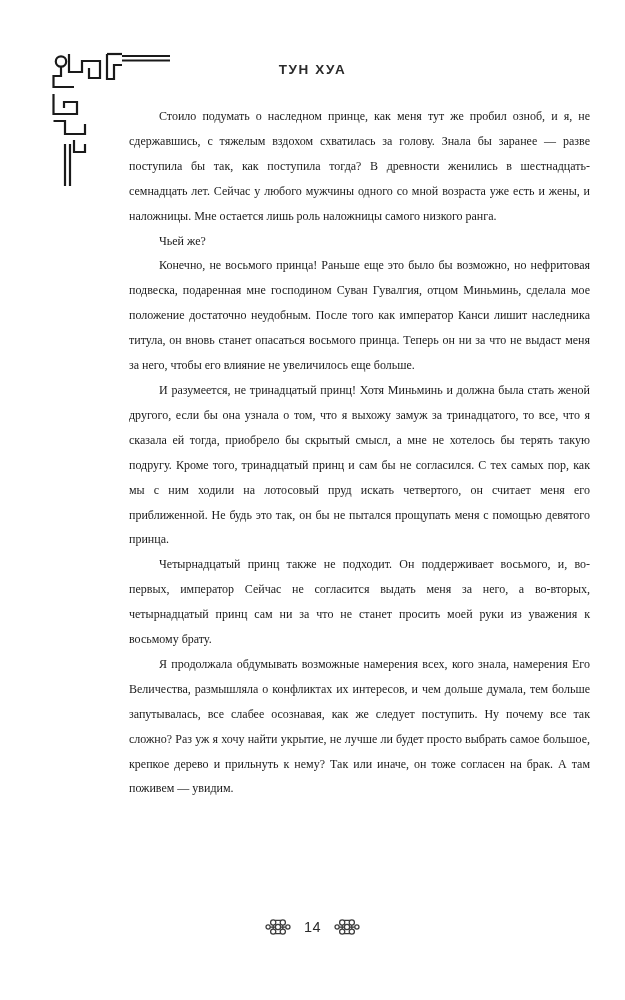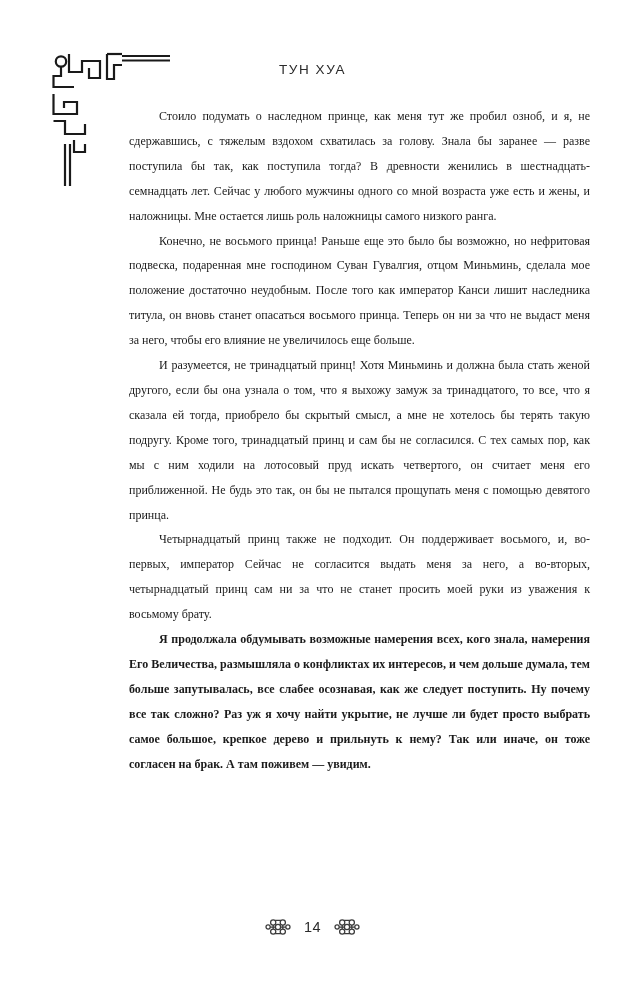--- a/index.html
+++ b/index.html
@@ -22,20 +22,21 @@
     position: absolute;
     top: 62px;
     left: 0;
     width: 625px;
     text-align: center;
     font-family: "Liberation Sans", "DejaVu Sans", sans-serif;
     font-size: 13.5px;
     letter-spacing: 1.6px;
     color: #2b2b2b;
     text-transform: uppercase;
+    font-weight: bold;
   }
 
   
   .corner-ornament {
     position: absolute;
     top: 52px;
     left: 52px;
     width: 120px;
     height: 135px;
   }
@@ -53,21 +54,20 @@
     text-justify: inter-word;
     hyphens: manual;
     margin-left: 44px;
   }
   .body-text p {
     margin: 0;
     text-indent: 30px;
   }
   .body-text p:last-child {
     text-align: justify;
-    font-weight: bold;
   }
 
   
   .footer {
     position: absolute;
     left: 0;
     top: 916px;
     width: 625px;
     display: flex;
     align-items: center;
@@ -108,20 +108,21 @@
         <path d="M13 92 L13 134"></path>
         <path d="M18 92 L18 134"></path>
       </g>
     </svg>
   </div>
 
   <div class="running-head">ТУН ХУА</div>
 
   <div class="body-text">
     <p>Стоило подумать о наследном принце, как меня тут же пробил озноб, и я, не сдержавшись, с тяжелым вздохом схватилась за голову. Знала бы заранее — разве поступила бы так, как поступила тогда? В древности женились в шестнадцать-семнадцать лет. Сейчас у любого мужчины одного со мной возраста уже есть и жены, и наложницы. Мне остается лишь роль наложницы самого низкого ранга.</p>
+    <p>Чьей же?</p>
     <p>Конечно, не восьмого принца! Раньше еще это было бы возможно, но нефритовая подвеска, подаренная мне господином Суван Гувалгия, отцом Миньминь, сделала мое положение достаточно неудобным. После того как император Канси лишит наследника титула, он вновь станет опасаться восьмого принца. Теперь он ни за что не выдаст меня за него, чтобы его влияние не увеличилось еще больше.</p>
     <p>И разумеется, не тринадцатый принц! Хотя Миньминь и должна была стать женой другого, если бы она узнала о том, что я выхожу замуж за тринадцатого, то все, что я сказала ей тогда, приобрело бы скрытый смысл, а мне не хотелось бы терять такую подругу. Кроме того, тринадцатый принц и сам бы не согласился. С тех самых пор, как мы с ним ходили на лотосовый пруд искать четвертого, он считает меня его приближенной. Не будь это так, он бы не пытался прощупать меня с помощью девятого принца.</p>
     <p>Четырнадцатый принц также не подходит. Он поддерживает восьмого, и, во-первых, император Сейчас не согласится выдать меня за него, а во-вторых, четырнадцатый принц сам ни за что не станет просить моей руки из уважения к восьмому брату.</p>
     <p>Я продолжала обдумывать возможные намерения всех, кого знала, намерения Его Величества, размышляла о конфликтах их интересов, и чем дольше думала, тем больше запутывалась, все слабее осознавая, как же следует поступить. Ну почему все так сложно? Раз уж я хочу найти укрытие, не лучше ли будет просто выбрать самое большое, крепкое дерево и прильнуть к нему? Так или иначе, он тоже согласен на брак. А там поживем — увидим.</p>
   </div>
 
   <div class="footer">
 
     <span>
       <svg class="knot" width="26" height="22" viewBox="0 0 26 22" xmlns="http://www.w3.org/2000/svg">

